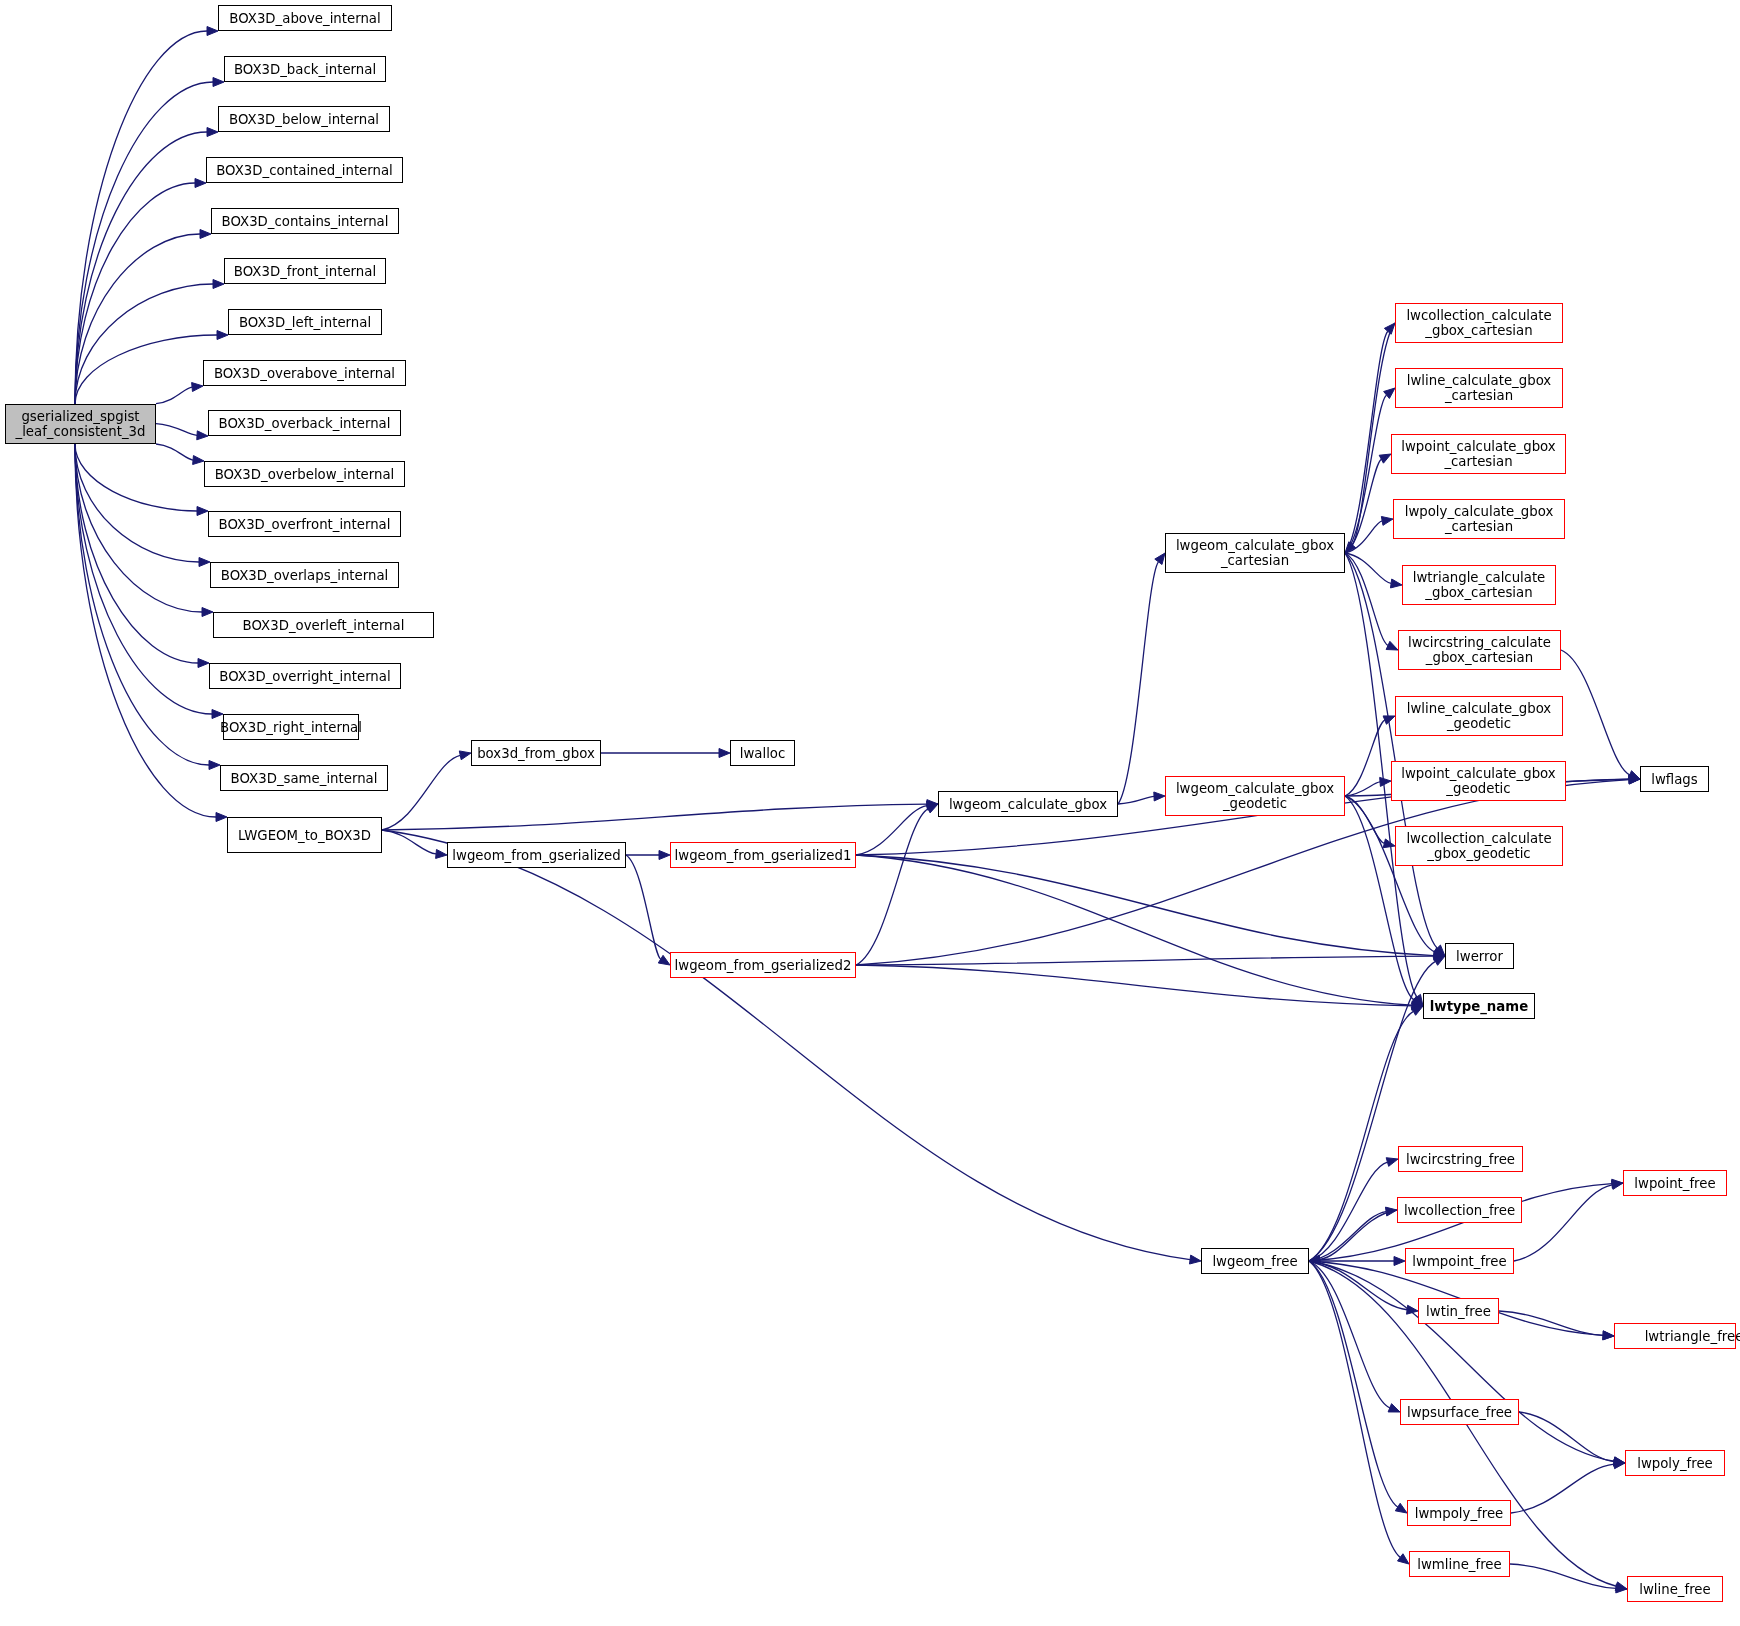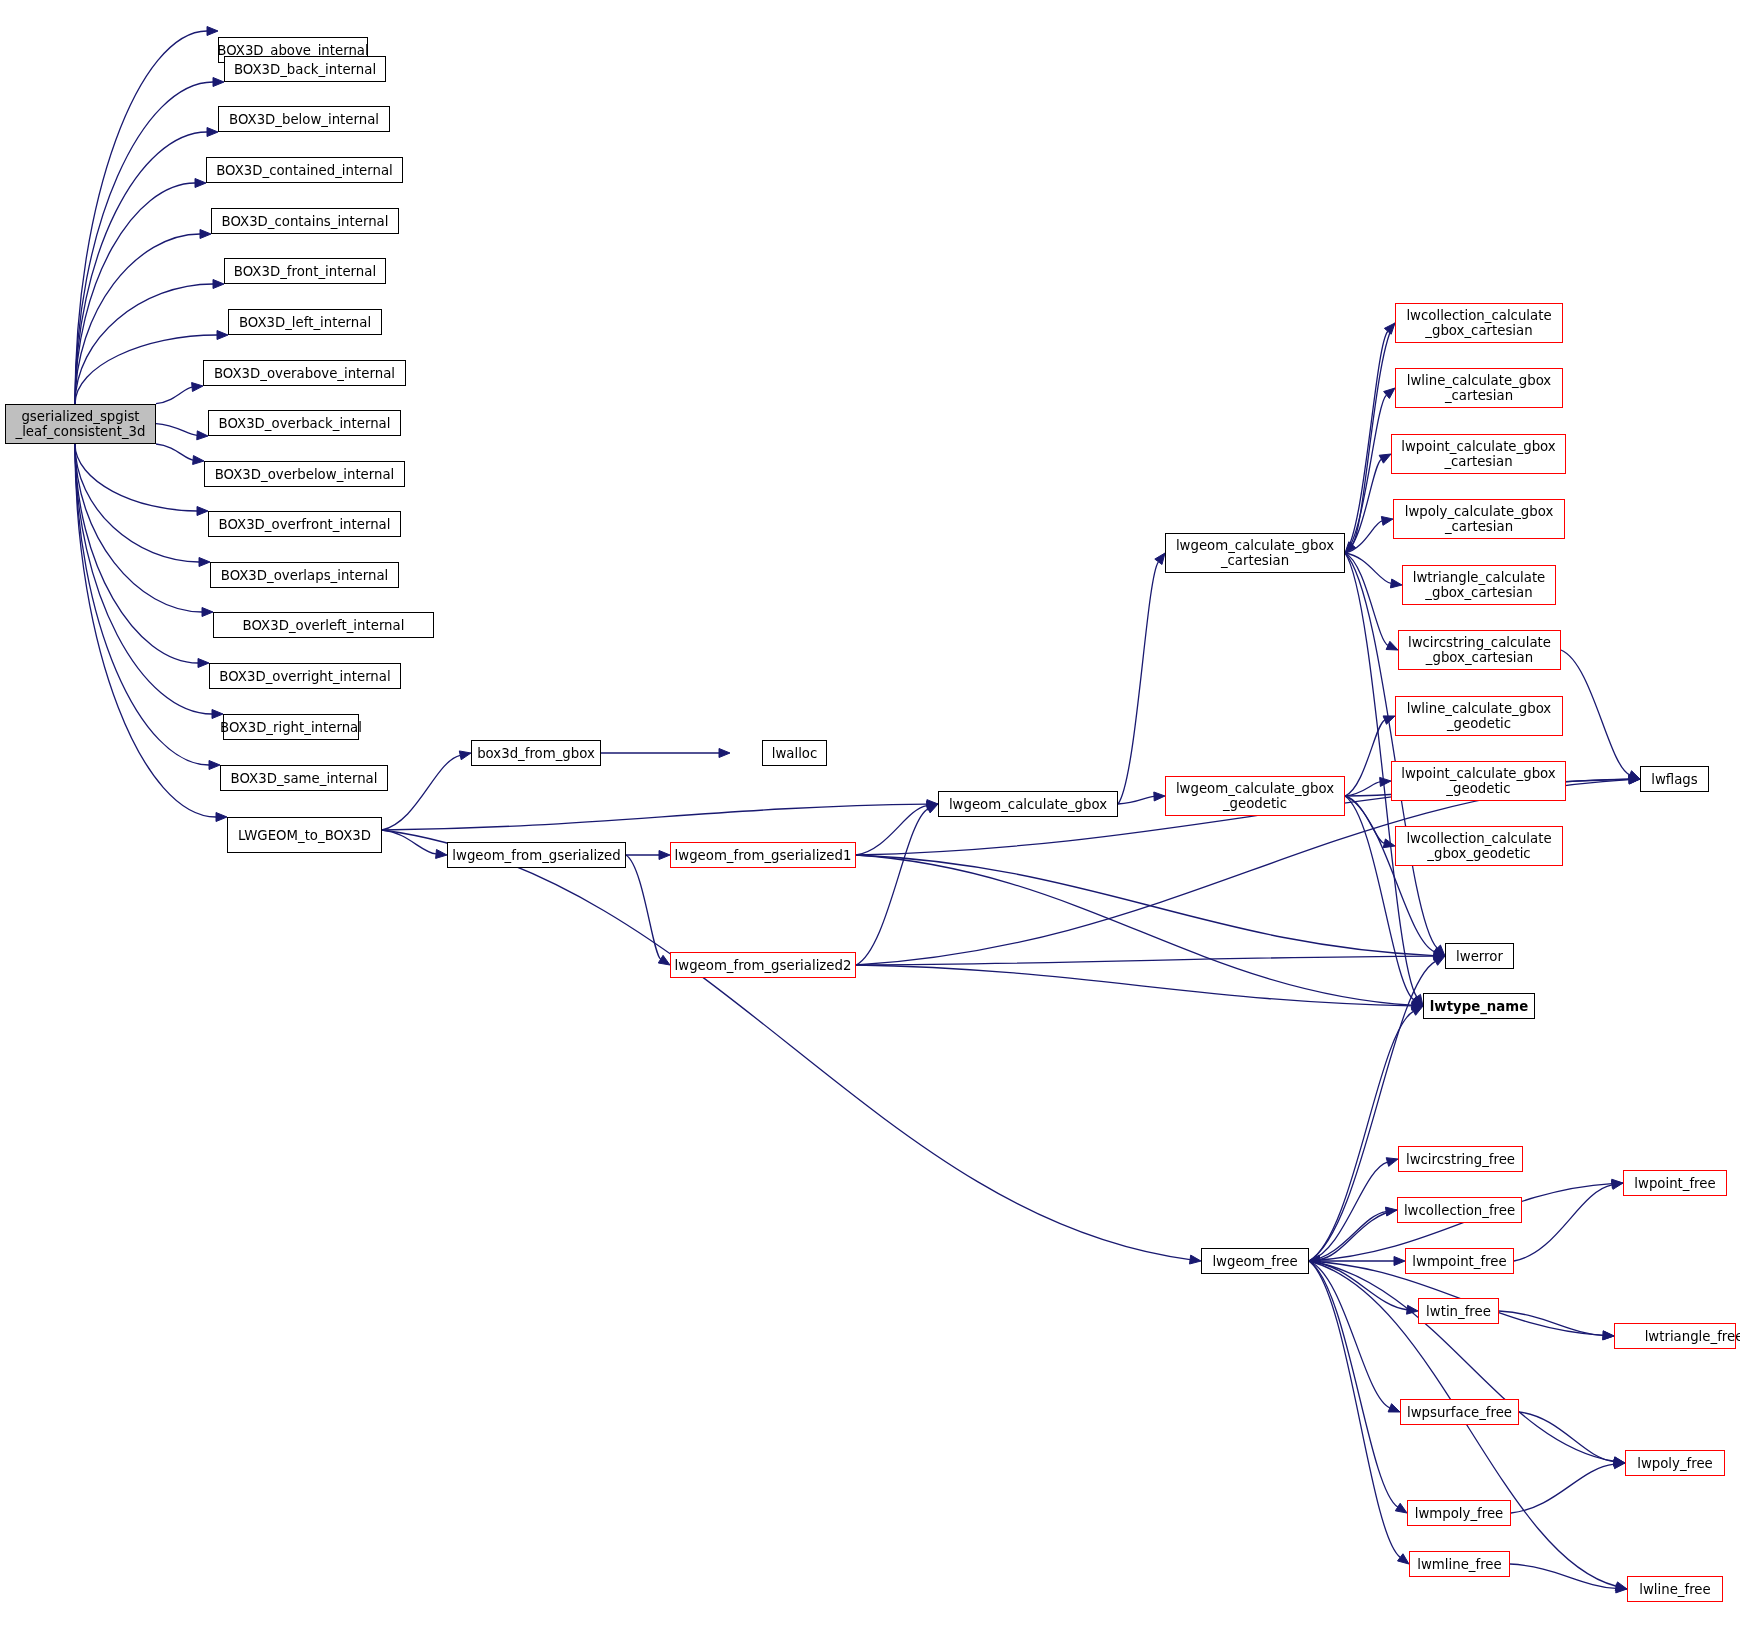--- a/index.html
+++ b/index.html
@@ -155,39 +155,39 @@
       <path class="edge" d="M1519,1412 C1561.4,1417.1 1582.6,1457.9 1614.078720847759,1461.686355573669"></path>
       <path class="head" d="M1625,1463 L1613.5413208551693,1466.1541515904948 L1614.616120840349,1457.2185595568433 Z"></path>
       <path class="edge" d="M1511,1513 C1556.6,1508 1579.4,1468 1614.065535755417,1464.1989544127832"></path>
       <path class="head" d="M1625,1463 L1614.556017106101,1468.6721443310219 L1613.5750544047328,1459.7257644945446 Z"></path>
       <path class="edge" d="M1510,1564 C1556.8,1566.5 1580.2,1586.5 1616.0156611174775,1588.413229760549"></path>
       <path class="head" d="M1627,1589 L1615.775618746793,1592.9068229397628 L1616.255703488162,1583.9196365813352 Z"></path>
     </svg>
   <div id="nodes">
       <div class="node root" style="left: 5px; top: 404px; width: 151px; height: 40px; justify-content: center;"><span>gserialized_spgist
 _leaf_consistent_3d</span></div>
-      <div class="node" style="left: 218px; top: 5px; width: 150px; height: 26px; margin-top: 32px;"><span>BOX3D_above_internal</span></div>
+      <div class="node" style="left: 218px; top: 5px; width: 174px; height: 26px;"><span>BOX3D_above_internal</span></div>
       <div class="node" style="left: 224px; top: 56px; width: 162px; height: 26px;"><span>BOX3D_back_internal</span></div>
       <div class="node" style="left: 218px; top: 106px; width: 172px; height: 26px;"><span>BOX3D_below_internal</span></div>
       <div class="node" style="left: 206px; top: 157px; width: 197px; height: 26px;"><span>BOX3D_contained_internal</span></div>
       <div class="node" style="left: 211px; top: 208px; width: 188px; height: 26px;"><span>BOX3D_contains_internal</span></div>
       <div class="node" style="left: 224px; top: 258px; width: 162px; height: 26px;"><span>BOX3D_front_internal</span></div>
       <div class="node" style="left: 228px; top: 309px; width: 154px; height: 26px;"><span>BOX3D_left_internal</span></div>
       <div class="node" style="left: 203px; top: 360px; width: 203px; height: 26px;"><span>BOX3D_overabove_internal</span></div>
       <div class="node" style="left: 208px; top: 410px; width: 193px; height: 26px;"><span>BOX3D_overback_internal</span></div>
       <div class="node" style="left: 204px; top: 461px; width: 201px; height: 26px;"><span>BOX3D_overbelow_internal</span></div>
       <div class="node" style="left: 208px; top: 511px; width: 193px; height: 26px;"><span>BOX3D_overfront_internal</span></div>
       <div class="node" style="left: 210px; top: 562px; width: 189px; height: 26px;"><span>BOX3D_overlaps_internal</span></div>
       <div class="node" style="left: 213px; top: 612px; width: 221px; height: 26px;"><span>BOX3D_overleft_internal</span></div>
       <div class="node" style="left: 209px; top: 663px; width: 192px; height: 26px;"><span>BOX3D_overright_internal</span></div>
       <div class="node" style="left: 223px; top: 714px; width: 136px; height: 26px;"><span>BOX3D_right_internal</span></div>
       <div class="node" style="left: 220px; top: 765px; width: 168px; height: 26px;"><span>BOX3D_same_internal</span></div>
       <div class="node" style="left: 227px; top: 817px; width: 155px; height: 36px;"><span>LWGEOM_to_BOX3D</span></div>
       <div class="node" style="left: 471px; top: 740px; width: 130px; height: 26px;"><span>box3d_from_gbox</span></div>
-      <div class="node" style="left: 730px; top: 740px; width: 65px; height: 26px; margin-left: 32px;"><span>lwalloc</span></div>
+      <div class="node" style="left: 730px; top: 740px; width: 65px; height: 26px;"><span>lwalloc</span></div>
       <div class="node" style="left: 447px; top: 842px; width: 179px; height: 26px;"><span>lwgeom_from_gserialized</span></div>
       <div class="node red" style="left: 670px; top: 842px; width: 186px; height: 26px;"><span>lwgeom_from_gserialized1</span></div>
       <div class="node red" style="left: 670px; top: 952px; width: 186px; height: 26px;"><span>lwgeom_from_gserialized2</span></div>
       <div class="node" style="left: 938px; top: 791px; width: 180px; height: 26px;"><span>lwgeom_calculate_gbox</span></div>
       <div class="node" style="left: 1165px; top: 533px; width: 180px; height: 40px;"><span>lwgeom_calculate_gbox
 _cartesian</span></div>
       <div class="node red" style="left: 1165px; top: 776px; width: 180px; height: 40px;"><span>lwgeom_calculate_gbox
 _geodetic</span></div>
       <div class="node red" style="left: 1395px; top: 303px; width: 168px; height: 40px;"><span>lwcollection_calculate
 _gbox_cartesian</span></div>

